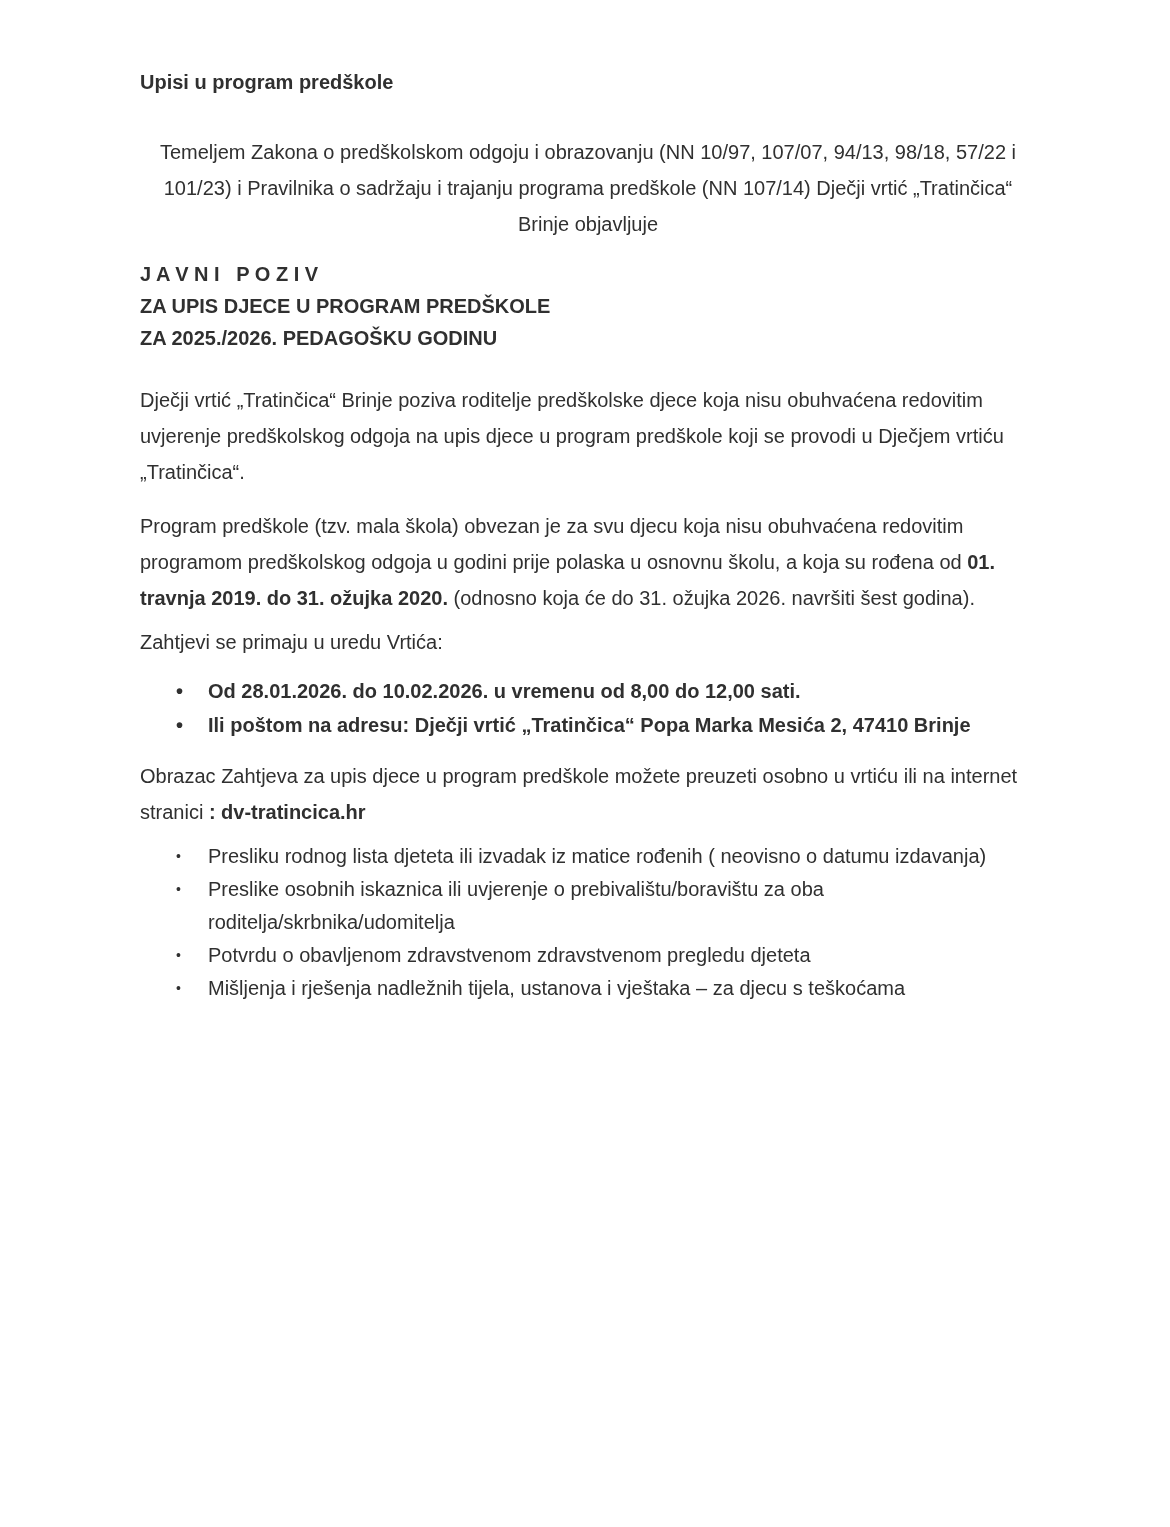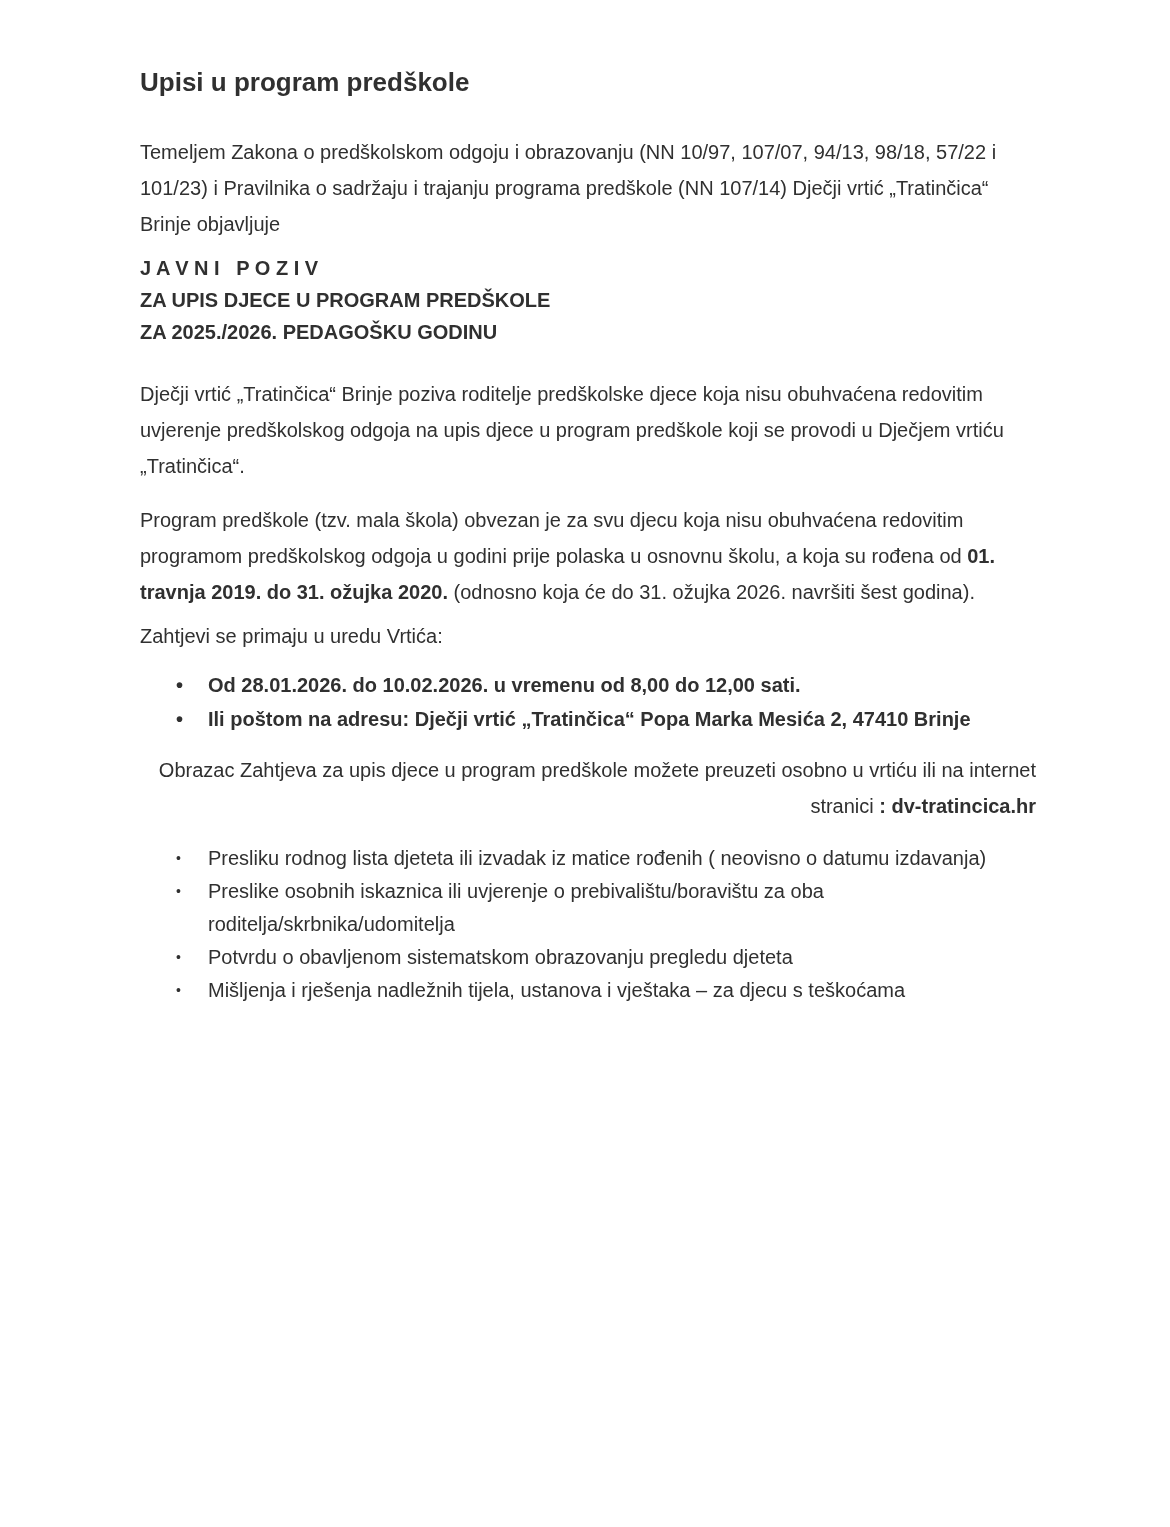--- a/index.html
+++ b/index.html
@@ -9,46 +9,46 @@
     height: 1527px;
     background: #ffffff;
     color: #303030;
     font-family: "Liberation Sans", "DejaVu Sans", sans-serif;
     font-size: 20px;
     line-height: 36px;
     padding: 64px 134px 0 140px;
     overflow: hidden;
   }
   .doc-heading {
-    font-size: 26px;
+    font-size: 20px;
     font-weight: 700;
     line-height: 36px;
     margin: 0 0 34px 0;
   }
   .para { margin: 0 0 18px 0; }
-  .intro-para { margin-bottom: 10px; }
+  .intro-para { margin-bottom: 16px; text-align: center; }
   .title-block {
     font-weight: 700;
     line-height: 32px;
     margin: 0 0 28px 0;
   }
   .title-line-1 { white-space: pre; }
   .obligation-para { margin-bottom: 8px; }
   .requests-heading { margin-bottom: 14px; }
   .list { list-style: none; margin: 0; padding: 0; }
   .list li { display: flex; }
   .bullet {
     flex: 0 0 auto;
     width: 32px;
     margin-left: 36px;
   }
   .li-text { flex: 1 1 auto; }
   .requests-list { margin-bottom: 16px; }
   .requests-list li { font-weight: 700; line-height: 34px; }
-  .form-para { margin-bottom: 18px; text-align: right; }
+  .form-para { margin-bottom: 10px; }
   .docs-heading { margin-bottom: 27px; }
   .docs-list li { line-height: 33px; }
   .docs-list .bullet { font-size: 14px; }
   .bold { font-weight: 700; }
 </style>
 </head>
 <body>
 
 <div class="page">
 
@@ -86,21 +86,21 @@
     <li>
       <span class="bullet">•</span>
       <span class="li-text">Presliku rodnog lista djeteta ili izvadak iz matice rođenih ( neovisno o datumu izdavanja)</span>
     </li>
     <li>
       <span class="bullet">•</span>
       <span class="li-text">Preslike osobnih iskaznica ili uvjerenje o prebivalištu/boravištu za oba roditelja/skrbnika/udomitelja</span>
     </li>
     <li>
       <span class="bullet">•</span>
-      <span class="li-text">Potvrdu o obavljenom sistematskom obrazovanju pregledu djeteta</span>
+      <span class="li-text">Potvrdu o obavljenom zdravstvenom zdravstvenom pregledu djeteta</span>
     </li>
     <li>
       <span class="bullet">•</span>
       <span class="li-text">Mišljenja i rješenja nadležnih tijela, ustanova i vještaka – za djecu s teškoćama</span>
     </li>
   </ul>
 
 </div>
 
 </body></html>

